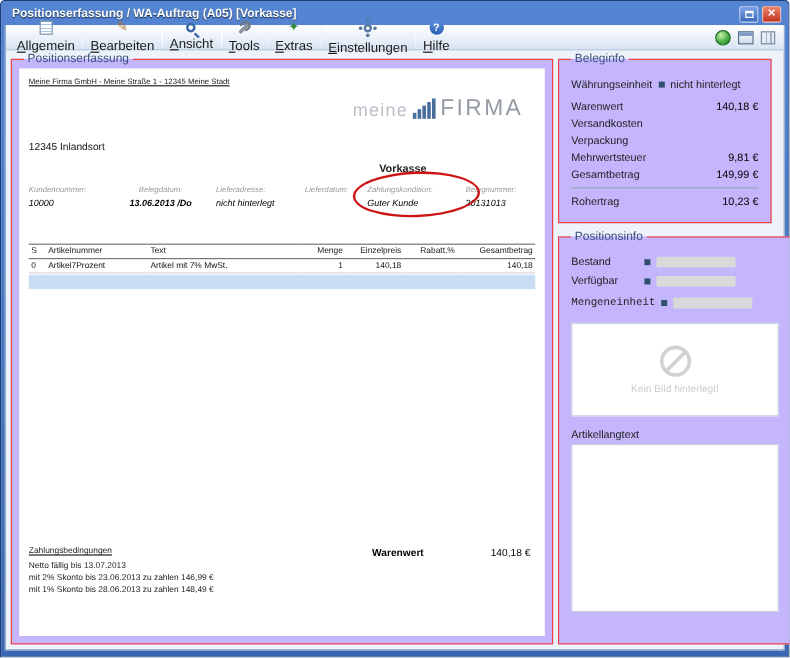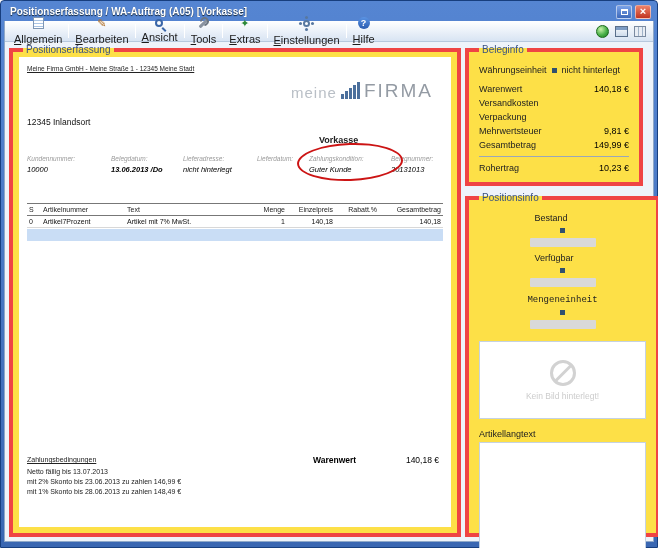--- a/index.html
+++ b/index.html
@@ -53,21 +53,21 @@
       repeating-linear-gradient(180deg,rgba(255,255,255,0) 0 4px,rgba(122,138,160,.6) 4px 5px); }
 
   
   .tabbar { height:19px; background:#c3d5eb; display:flex; align-items:flex-end; padding:2px 0 0 4px; border-bottom:1px solid #93aac9; flex:none; }
   .tab { font-size:10.5px; color:#1d2a3c; padding:2px 9px 2px; border:1px solid #8fa8c8; border-bottom:none; border-radius:2px 2px 0 0; margin-right:2px; background:#b3c7e0; }
   .tab.active { background:linear-gradient(#fdfdfe,#eef3fa); margin-bottom:-1px; padding-bottom:3px; }
 
   
   .content { position:relative; flex:1; }
 
-  fieldset.group { position:absolute; border:4px solid #ef4444; background:#fde047; padding:4px 8px; }
+  fieldset.group { position:absolute; border:1px solid #ef4444; background:#c4b5fd; padding:4px 8px; }
   fieldset.group legend { font-size:10px; color:#3a5280; padding:0 3px; margin-left:2px; }
 
   .doc-group { left:4px; top:2px; width:452px; bottom:4px; }
   .bi-group { left:460px; top:2px; width:178px; height:142px; background:#f4f8fd; }
   .pi-group { left:460px; top:150px; width:195px; bottom:4px; background:#f4f8fd; }
 
   
   .doc { position:absolute; left:6px; right:6px; top:2px; bottom:6px; background:#fff; color:#111; }
   .sender { position:absolute; left:8px; top:8px; font-size:6.5px; text-decoration:underline; color:#222; white-space:nowrap; }
   .addr { position:absolute; left:8px; top:18px; font-size:8.5px; line-height:10.5px; }
@@ -82,21 +82,21 @@
   .logo-bars i:nth-child(5){height:17px;}
   .logo-firma { font-size:19px; color:#949ba4; letter-spacing:2px; line-height:1; }
 
   .doctype { position:absolute; left:300px; top:78px; font-size:9px; font-weight:bold; color:#222; }
 
   .fields { position:absolute; left:0; right:0; top:98px; height:30px;font-style:italic; }
   .field { position:absolute; white-space:nowrap; }
   .field .flabel { font-size:6.5px; color:#9a9a9a; }
   .field .fvalue { font-size:7.5px; color:#000; margin-top:3px; min-height:8px; }
   .field .fvalue.bold { font-weight:bold; }
-  .f0{left:8px;} .f1{left:92px;} .f2{left:164px;} .f3{left:238px;} .f4{left:290px;} .f5{left:372px;}
+  .f0{left:8px;} .f1{left:92px;text-align:center;} .f2{left:164px;} .f3{left:238px;} .f4{left:290px;} .f5{left:372px;}
 
   .red-ellipse { position:absolute; left:278px; top:86px; width:106px; height:38px;
     border:2px solid #cc1414; border-radius:50%; transform:rotate(-2deg); }
 
   .table-wrap { position:absolute; left:8px; right:8px; top:146px; }
   table.doc-table { width:100%; border-collapse:collapse; font-size:7px; color:#111; table-layout:fixed; }
   .doc-table th { font-weight:normal; border-top:1px solid #777; border-bottom:1px solid #777; padding:2px 2px; text-align:left; color:#222; }
   .doc-table td { padding:2px 2px; border-bottom:1px solid #d8d8d8; }
   .doc-table .num { text-align:right; }
   .col-s{width:14px;} .col-art{width:84px;} .col-txt{width:128px;} .col-mng{width:34px;}
@@ -109,21 +109,21 @@
   .total-value { position:absolute; right:12px; top:398px; font-size:8.5px; color:#000; }
 
   
   .bi-currency { display:flex; align-items:center; gap:5px; font-size:9px; margin:6px 2px 9px; color:#222; }
   .eq-icon { display:inline-block; width:5px; height:5px; background:#30506e; flex:none; }
   .bi-row { display:flex; justify-content:space-between; font-size:9px; color:#222; margin:4px 2px; min-height:10px; }
   .bi-row .val { color:#000; }
   .bi-divider { border-top:1px solid #9aa7b8; margin:6px 2px; }
 
   
-  .pi-row { display:flex; align-items:center; gap:5px; font-size:9px; color:#222; margin:6px 2px;flex-direction:column; }
+  .pi-row { display:flex; align-items:center; gap:5px; font-size:9px; color:#222; margin:6px 2px; }
   .pi-row .pi-label { min-width:56px; }
   .pi-row.gap { margin-top:8px;font-family:Liberation Mono, monospace; }
   .ph-box { width:66px; height:9px; background:#d9d9d9; border-radius:1px; }
   .img-box { margin:12px 2px 0; height:78px; border:1px solid #c5d2e2; background:#fff;
     display:flex; flex-direction:column; align-items:center; justify-content:center; }
   .no-img-icon { width:26px; height:26px; border:3px solid #d2d2d2; border-radius:50%; position:relative; }
   .no-img-icon::after { content:""; position:absolute; left:9px; top:-2px; width:3px; height:24px; background:#d2d2d2; transform:rotate(45deg); }
   .no-img-text { font-size:8.5px; color:#cccccc; margin-top:5px; }
   .lt-label { font-size:9px; color:#222; margin:10px 2px 3px; }
   .lt-box { margin:0 2px; height:140px; border:1px solid #c5d2e2; background:#fff; }

